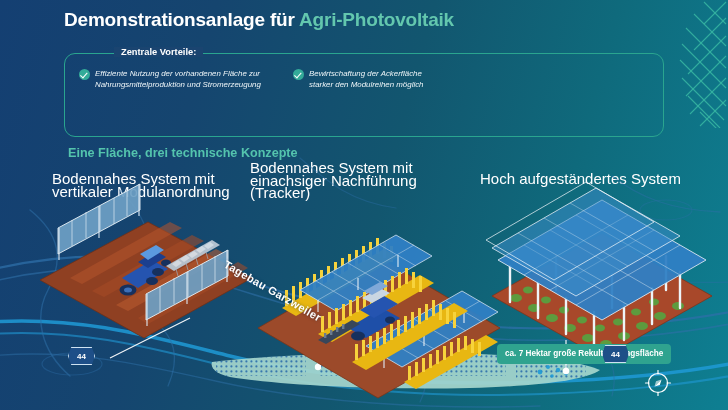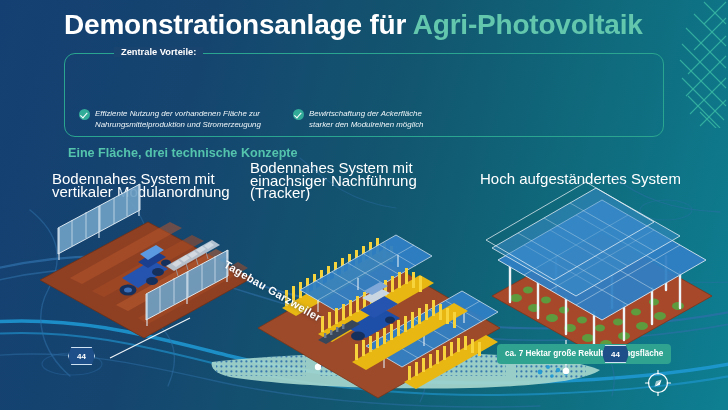--- a/index.html
+++ b/index.html
@@ -13,40 +13,40 @@
     background:linear-gradient(105deg,#143f72 0%,#15456f 26%,#12566f 52%,#0f6a7c 74%,#0e7f92 100%);
   }
   
   .corner-hatch{
     position:absolute;top:0;right:0;width:120px;height:128px;
     pointer-events:none;opacity:.85;
   }
   
   .title{
     position:absolute;left:64px;top:9px;
-    font-size:28px;font-weight:bold;color:#ffffff;letter-spacing:-.2px;
+    font-size:19px;font-weight:bold;color:#ffffff;letter-spacing:-.2px;
     white-space:nowrap;
   }
   .title .accent{color:#63c7ae;}
   
   .benefits{
     position:absolute;left:64px;top:53px;width:600px;height:84px;
     border:1px solid #2aa58f;border-radius:11px;
     box-sizing:border-box;
   }
   .benefits-legend{
     position:absolute;left:49px;top:-7px;background:#1a4470;
     padding:0 7px;font-size:9.3px;font-weight:bold;color:#ffffff;
     white-space:nowrap;
   }
   .benefits-grid{
     position:absolute;left:0;top:14px;width:600px;
     display:flex;
   }
-  .benefit{display:flex;gap:5px;padding:0 4px 0 14px;box-sizing:border-box;margin-top:40px;}
+  .benefit{display:flex;gap:5px;padding:0 4px 0 14px;box-sizing:border-box;}
   .benefit.b1{width:214px;}
   .benefit.b2{width:166px;}
   .benefit.b3{width:220px;}
   .check{
     flex:0 0 auto;width:11px;height:11px;border-radius:50%;
     background:#33ab99;position:relative;margin-top:1px;
   }
   .check:after{
     content:"";position:absolute;left:3px;top:2.4px;width:3px;height:5.5px;
     border:solid #ffffff;border-width:0 1.4px 1.4px 0;transform:rotate(42deg);

